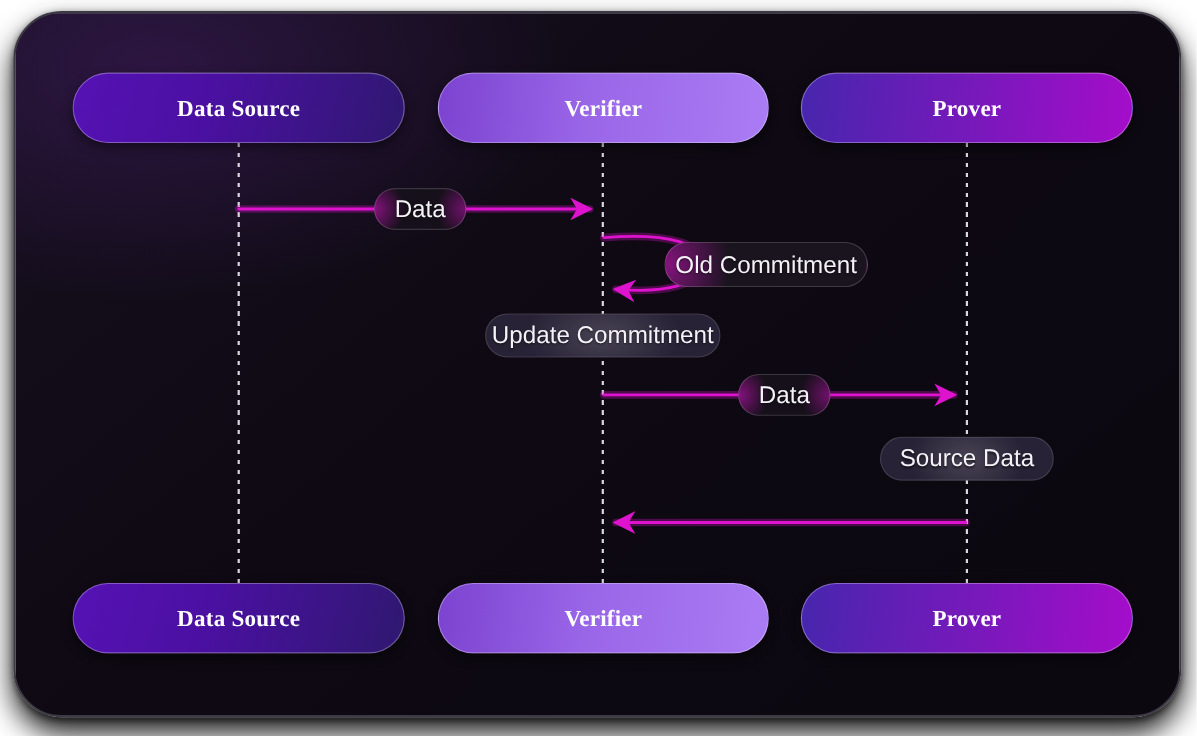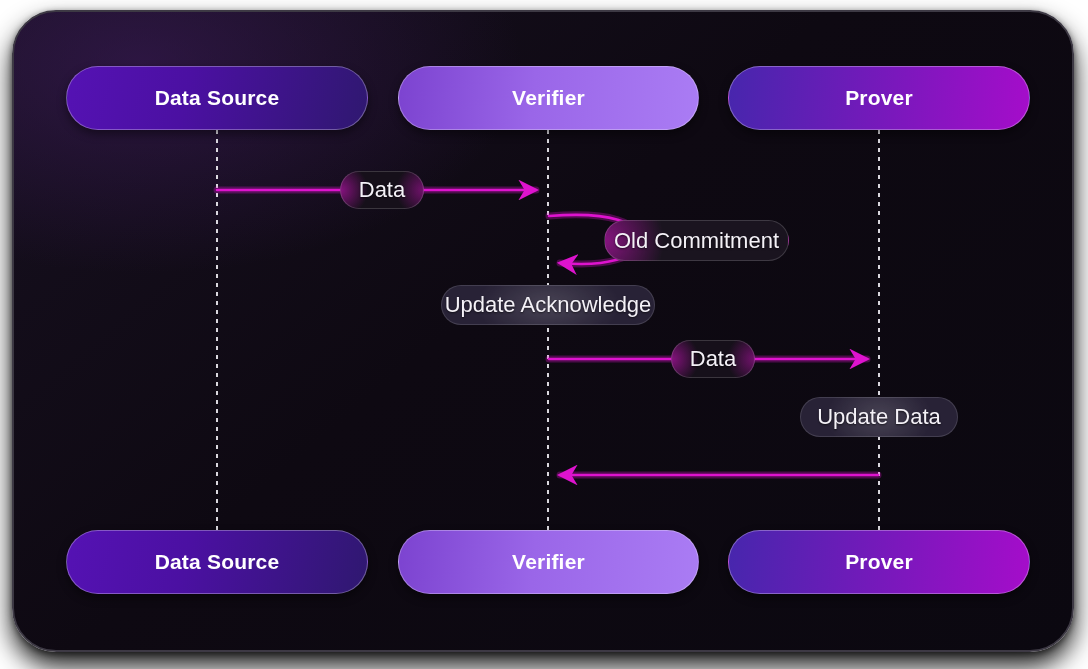--- a/index.html
+++ b/index.html
@@ -16,20 +16,21 @@
     box-sizing:border-box;
   }
 
   .actor{
     position:absolute;height:64px;border-radius:32px;
     display:flex;align-items:center;justify-content:center;
     color:#ffffff;font-size:21px;font-weight:700;letter-spacing:.2px;
     border:1px solid rgba(255,255,255,.30);
     box-shadow:0 4px 10px rgba(0,0,0,.45);
     box-sizing:border-box;
+    font-family:Liberation Serif, serif;
   }
   .actor.datasource{background:linear-gradient(105deg,#5512b4 0%,#4b10a2 40%,#2f1870 100%);}
   .actor.verifier{background:linear-gradient(95deg,#7c43d0 0%,#9a66e8 45%,#aa7cf4 100%);}
   .actor.prover{background:linear-gradient(95deg,#4726ad 0%,#7a18bc 55%,#a50dca 100%);}
 
   .lifeline{
     position:absolute;width:2px;top:130px;height:400px;
     background:repeating-linear-gradient(180deg,#eceaf0 0px,#eceaf0 4px,transparent 4px,transparent 9px);
     opacity:.92;
   }
@@ -98,19 +99,19 @@
     <path class="arrow-line" d="M549 359 H867" marker-end="url(#ah)"></path>
 
     <path class="arrow-glow" d="M878 475 H560"></path>
     <path class="arrow-line" d="M878 475 H560" marker-end="url(#ah)"></path>
   </svg>
 
   <div class="pill msg-label" style="left:340px;top:171px;width:84px;height:38px;">Data</div>
 
   <div class="pill msg-label glow-left" style="left:604px;top:220px;width:185px;height:41px;">Old Commitment</div>
 
-  <div class="pill note-label" style="left:441px;top:285px;width:214px;height:40px;">Update Acknowledge</div>
+  <div class="pill note-label" style="left:441px;top:285px;width:214px;height:40px;">Update Commitment</div>
 
   <div class="pill msg-label" style="left:671px;top:340px;width:84px;height:38px;">Data</div>
 
-  <div class="pill note-label" style="left:800px;top:397px;width:158px;height:40px;">Update Data</div>
+  <div class="pill note-label" style="left:800px;top:397px;width:158px;height:40px;">Source Data</div>
 
 </div>
 
 </body></html>

